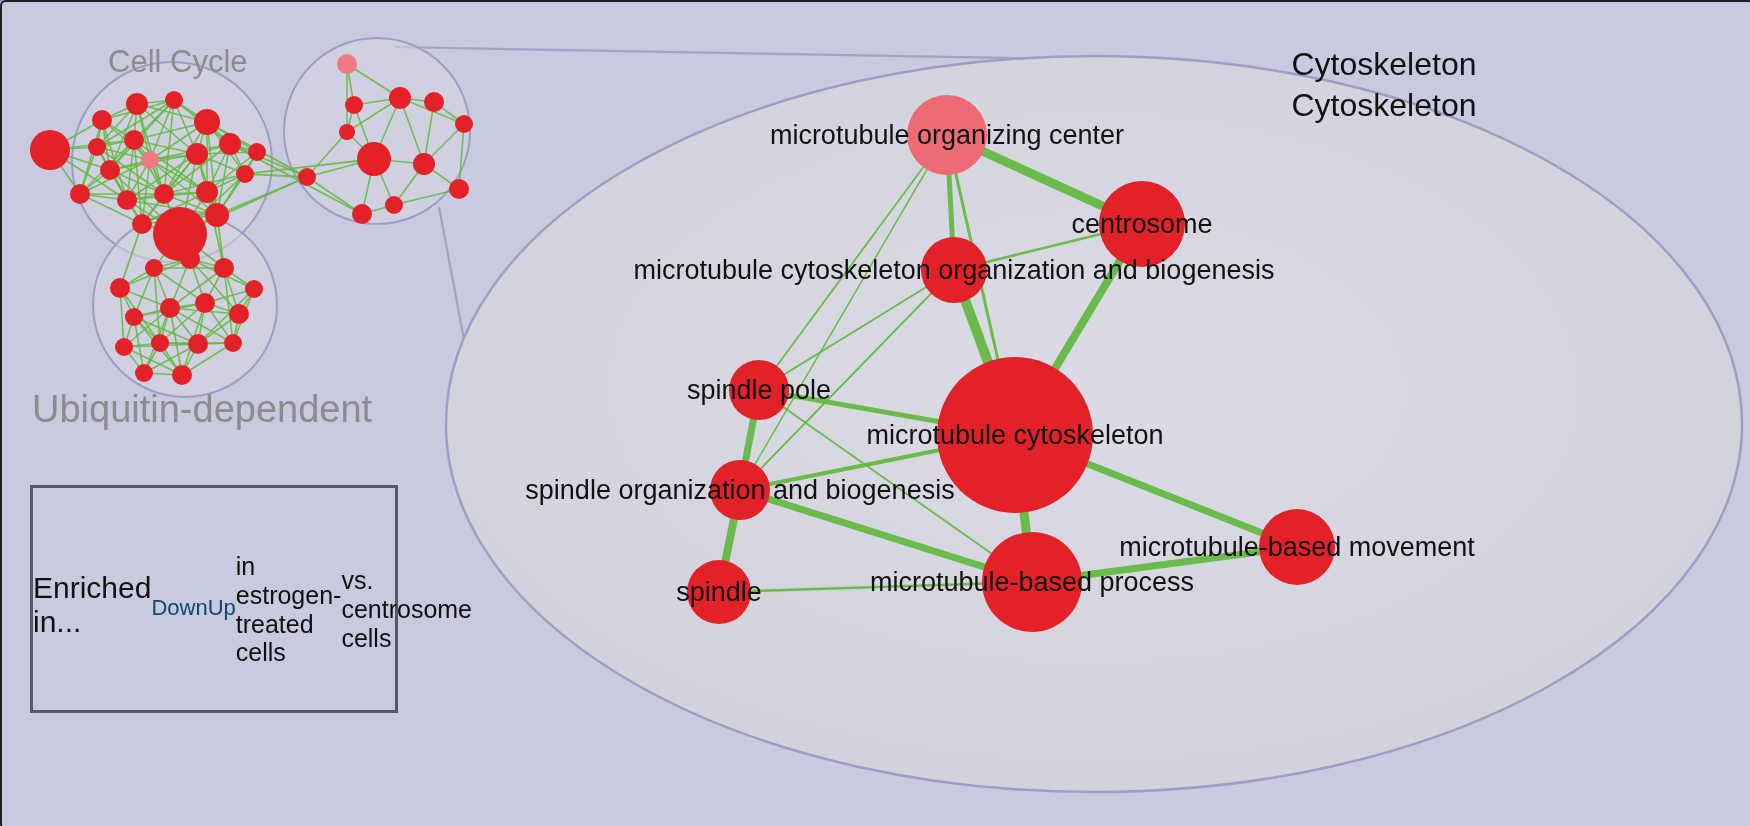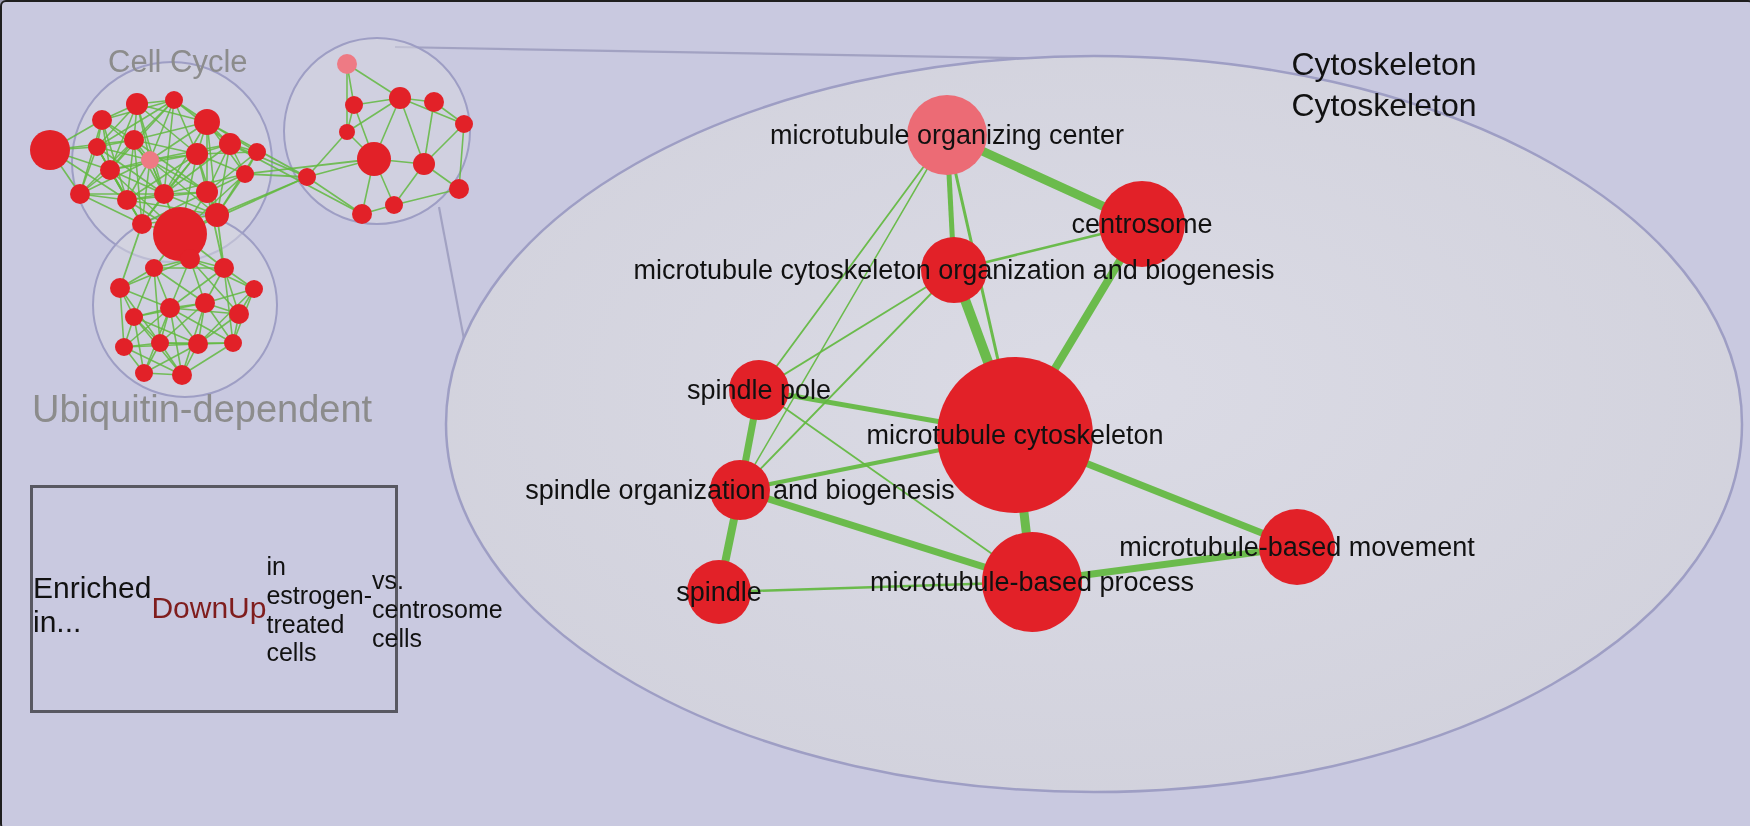--- a/index.html
+++ b/index.html
@@ -18,21 +18,21 @@
   .lbl-ubiquitin{left:30px;top:384px;font-size:38px;line-height:1.22;}
   .lbl-microtubule{left:1272px;top:42px;width:220px;font-size:32px;line-height:1.28;color:#111;text-align:center;}
   .legend{
     position:absolute;left:28px;top:483px;width:368px;height:228px;
     border:3px solid #585862;box-sizing:border-box;
     display:flex;flex-direction:row;align-items:center;
     padding-top:12px;
   }
   .legend-title{font-size:30px;color:#111;}
   .legend-bar{width:208px;height:46px;margin-top:9px;}
-  .legend-downup{width:276px;display:flex;justify-content:space-between;font-size:30px;color:#7f1d1d;margin-top:5px;}
+  .legend-downup{width:276px;display:flex;justify-content:space-between;font-size:22px;color:#0c4a6e;margin-top:5px;}
   .legend-sub{font-size:25px;color:#111;margin-top:9px;line-height:1.15;}
 </style>
 </head>
 <body>
 
 <div class="canvas">
 
   <svg id="net" width="1750" height="826" viewBox="0 0 1750 826">
       <defs>
         <radialGradient id="eg" cx="50%" cy="45%" r="75%">

